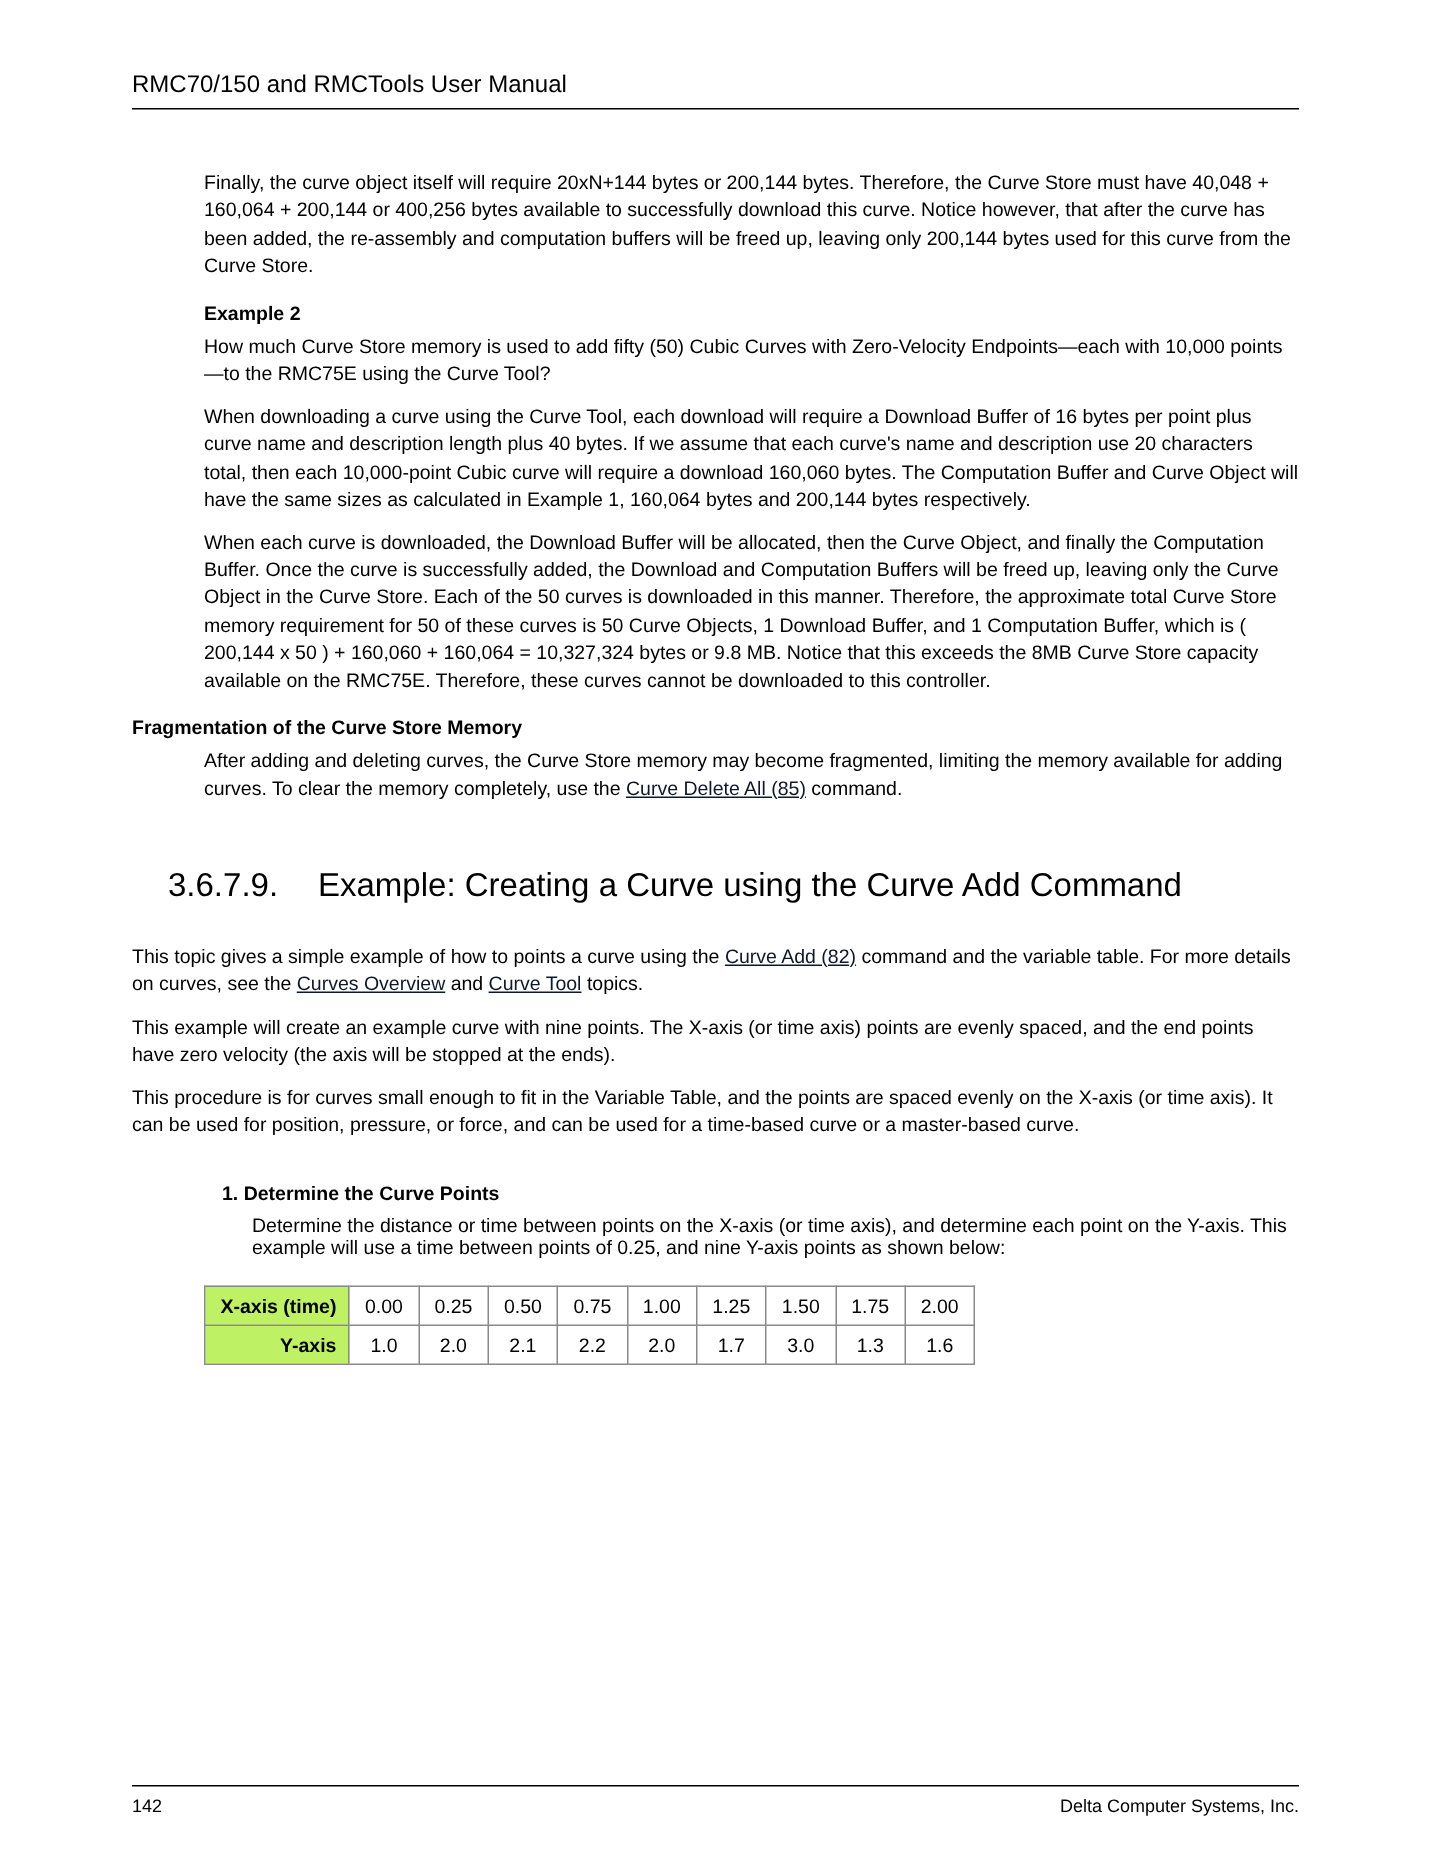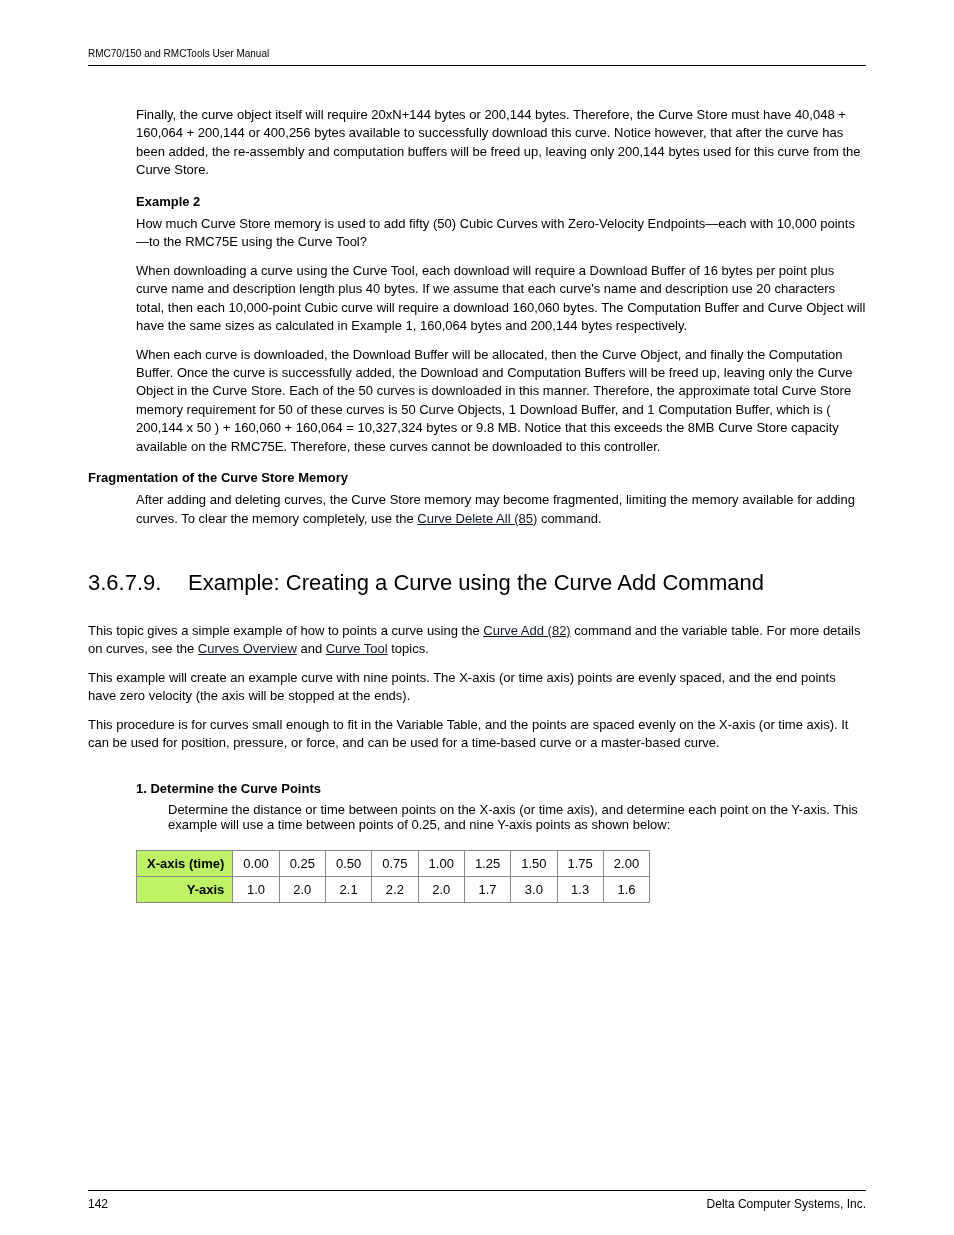--- a/index.html
+++ b/index.html
@@ -11,21 +11,21 @@
     padding: 0;
   }
   .page {
     width: 954px;
     min-height: 1235px;
     padding: 48px 88px 40px 88px;
     box-sizing: border-box;
     position: relative;
   }
   .header {
-    font-size: 10px;
+    font-size: 16px;
     color: #000;
     border-bottom: 1px solid #000;
     padding-bottom: 6px;
     margin-bottom: 40px;
   }
   .body-block {
     margin-left: 48px;
     margin-right: 0;
   }
   p {
@@ -52,29 +52,31 @@
     margin: 40px 0 24px 0;
     line-height: 1.35;
     padding-left: 0;
     text-indent: -100px;
     margin-left: 100px;
   }
   h2.section-title .num {
     display: inline-block;
     width: 100px;
     text-indent: 0;
+    margin-left: 24px;
   }
   .intro {
     margin-left: 0;
   }
   .numbered-item {
     margin-left: 48px;
   }
   .numbered-item .label {
     font-weight: bold;
+    margin-left: 12px;
   }
   .numbered-item .body {
     margin-left: 32px;
     margin-top: 6px;
   }
   table.curve-table {
     border-collapse: collapse;
     margin: 18px 0 0 48px;
     font-size: 13px;
   }

